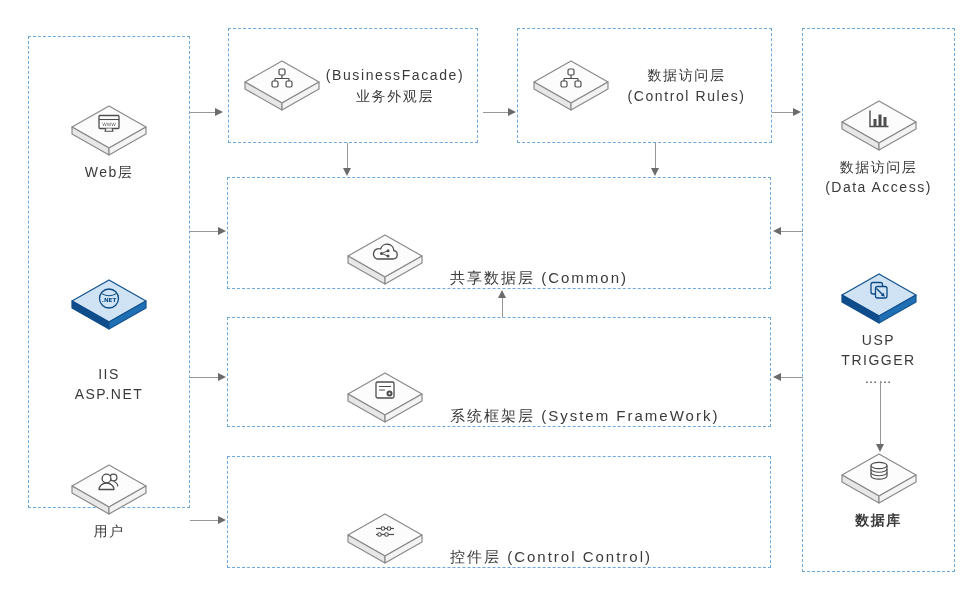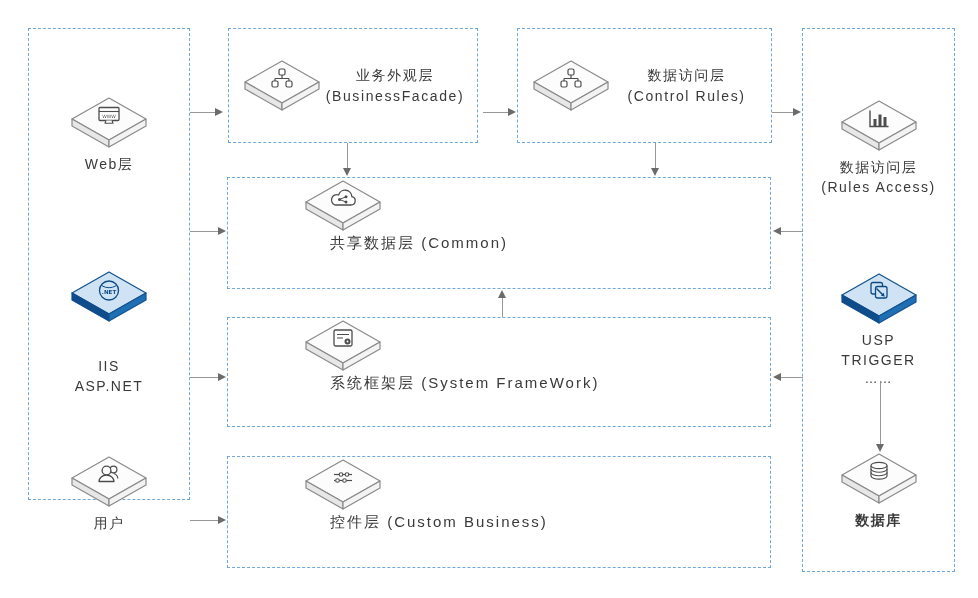--- a/index.html
+++ b/index.html
@@ -8,21 +8,21 @@
     font-family:"Liberation Sans","DejaVu Sans",sans-serif;color:#3a3a3a;
   }
   .dashed-box{position:absolute;border:1px dashed #6fa8dc;box-sizing:border-box;}
   .node{position:absolute;display:flex;flex-direction:column;align-items:center;}
   .node .caption{font-size:14px;letter-spacing:1.5px;line-height:20px;text-align:center;margin-top:3px;white-space:nowrap;}
   .node .caption .ln{display:block;}
   .dots{font-size:13px;letter-spacing:1px;line-height:14px;margin-top:2px;}
   .pair-box{display:flex;align-items:center;padding-left:14px;}
   .pair-box .caption{flex:1;text-align:center;font-size:14px;letter-spacing:1.6px;line-height:21px;padding-right:8px;}
   .pair-box .caption .ln{display:block;white-space:nowrap;}
-  .row-box{display:flex;align-items:flex-start;padding-left:76px;flex-direction:column;}
+  .row-box{display:flex;align-items:flex-end;padding-left:118px;}
   .row-box .row-label{margin-left:26px;font-size:15px;letter-spacing:2px;white-space:nowrap;}
   .tile{display:block;}
   
   .arrow{position:absolute;}
   .arrow i{position:absolute;display:block;}
   .arrow .shaft{background:#979797;}
   .arrow.right{height:12px;}
   .arrow.right .shaft{left:0;right:7px;top:5.5px;height:1px;}
   .arrow.right .head{right:0;top:1.5px;width:0;height:0;border-top:4.5px solid transparent;border-bottom:4.5px solid transparent;border-left:8px solid #6b6b6b;}
   .arrow.left{height:12px;}
@@ -33,21 +33,21 @@
   .arrow.down .head{bottom:0;left:1.5px;width:0;height:0;border-left:4.5px solid transparent;border-right:4.5px solid transparent;border-top:8px solid #6b6b6b;}
   .arrow.up{width:12px;}
   .arrow.up .shaft{top:7px;bottom:0;left:5.5px;width:1px;}
   .arrow.up .head{top:0;left:1.5px;width:0;height:0;border-left:4.5px solid transparent;border-right:4.5px solid transparent;border-bottom:8px solid #6b6b6b;}
 </style>
 </head>
 <body>
 
 <div id="canvas">
 
-  <div class="dashed-box" style="left:28px;top:28px;width:162px;height:472px;">
+  <div class="dashed-box" style="left:28px;top:36px;width:162px;height:472px;">
     <div class="node" style="left:0;right:0;top:66px;">
       <svg class="tile" width="78" height="56" viewBox="0 0 78 56">
         <polygon points="39,3 76,24 39,45 2,24" fill="#fcfcfc" stroke="#8a8a8a" stroke-width="1.2" stroke-linejoin="round"></polygon>
         <path d="M2,24 V31 L39,52 V45 Z" fill="#e7e7e7" stroke="#8a8a8a" stroke-width="1.2" stroke-linejoin="round"></path>
         <path d="M39,45 V52 L76,31 V24 Z" fill="#f3f3f3" stroke="#8a8a8a" stroke-width="1.2" stroke-linejoin="round"></path>
         <rect x="29" y="12.5" width="20" height="13" rx="1" fill="#ffffff" stroke="#4d4d4d" stroke-width="1.3"></rect>
         <line x1="29" y1="16.5" x2="49" y2="16.5" stroke="#4d4d4d" stroke-width="1.1"></line>
         <text x="39" y="22.8" font-size="4.6" text-anchor="middle" fill="#4d4d4d" font-family="'DejaVu Sans',sans-serif">WWW</text>
         <path d="M36,25.5 L35,28.3 H43 L42,25.5" fill="#ffffff" stroke="#4d4d4d" stroke-width="1.1" stroke-linejoin="round"></path>
       </svg>
@@ -87,22 +87,22 @@
     <svg class="tile" width="78" height="56" viewBox="0 0 78 56">
       <polygon points="39,3 76,24 39,45 2,24" fill="#fcfcfc" stroke="#8a8a8a" stroke-width="1.2" stroke-linejoin="round"></polygon>
       <path d="M2,24 V31 L39,52 V45 Z" fill="#e7e7e7" stroke="#8a8a8a" stroke-width="1.2" stroke-linejoin="round"></path>
       <path d="M39,45 V52 L76,31 V24 Z" fill="#f3f3f3" stroke="#8a8a8a" stroke-width="1.2" stroke-linejoin="round"></path>
       <rect x="36" y="11" width="6" height="6" rx="1.5" fill="#ffffff" stroke="#4d4d4d" stroke-width="1.2"></rect>
       <path d="M39,17 V20.5 M32,20.5 H46 M32,20.5 V23 M46,20.5 V23" fill="none" stroke="#4d4d4d" stroke-width="1.2"></path>
       <rect x="29" y="23" width="6" height="6" rx="1.5" fill="#ffffff" stroke="#4d4d4d" stroke-width="1.2"></rect>
       <rect x="43" y="23" width="6" height="6" rx="1.5" fill="#ffffff" stroke="#4d4d4d" stroke-width="1.2"></rect>
     </svg>
     <div class="caption">
+      <span class="ln">(BusinessFacade)</span>
       <span class="ln">业务外观层</span>
-      <span class="ln">(BusinessFacade)</span>
     </div>
   </div>
 
   <div class="dashed-box pair-box" style="left:517px;top:28px;width:255px;height:115px;">
     <svg class="tile" width="78" height="56" viewBox="0 0 78 56">
       <polygon points="39,3 76,24 39,45 2,24" fill="#fcfcfc" stroke="#8a8a8a" stroke-width="1.2" stroke-linejoin="round"></polygon>
       <path d="M2,24 V31 L39,52 V45 Z" fill="#e7e7e7" stroke="#8a8a8a" stroke-width="1.2" stroke-linejoin="round"></path>
       <path d="M39,45 V52 L76,31 V24 Z" fill="#f3f3f3" stroke="#8a8a8a" stroke-width="1.2" stroke-linejoin="round"></path>
       <rect x="36" y="11" width="6" height="6" rx="1.5" fill="#ffffff" stroke="#4d4d4d" stroke-width="1.2"></rect>
       <path d="M39,17 V20.5 M32,20.5 H46 M32,20.5 V23 M46,20.5 V23" fill="none" stroke="#4d4d4d" stroke-width="1.2"></path>
@@ -147,37 +147,37 @@
       <polygon points="39,3 76,24 39,45 2,24" fill="#fcfcfc" stroke="#8a8a8a" stroke-width="1.2" stroke-linejoin="round"></polygon>
       <path d="M2,24 V31 L39,52 V45 Z" fill="#e7e7e7" stroke="#8a8a8a" stroke-width="1.2" stroke-linejoin="round"></path>
       <path d="M39,45 V52 L76,31 V24 Z" fill="#f3f3f3" stroke="#8a8a8a" stroke-width="1.2" stroke-linejoin="round"></path>
       <path d="M30,17.5 H48" fill="none" stroke="#4d4d4d" stroke-width="1.2"></path>
       <circle cx="37" cy="17.5" r="1.8" fill="#ffffff" stroke="#4d4d4d" stroke-width="1.1"></circle>
       <circle cx="43" cy="17.5" r="1.8" fill="#ffffff" stroke="#4d4d4d" stroke-width="1.1"></circle>
       <path d="M30,23.5 H48" fill="none" stroke="#4d4d4d" stroke-width="1.2"></path>
       <circle cx="33.5" cy="23.5" r="1.8" fill="#ffffff" stroke="#4d4d4d" stroke-width="1.1"></circle>
       <circle cx="40.5" cy="23.5" r="1.8" fill="#ffffff" stroke="#4d4d4d" stroke-width="1.1"></circle>
     </svg>
-    <div class="row-label">控件层 (Custom Business)</div>
+    <div class="row-label">控件层 (Control Control)</div>
   </div>
 
   <div class="dashed-box" style="left:802px;top:28px;width:153px;height:544px;">
     <div class="node" style="left:0;right:0;top:69px;">
       <svg class="tile" width="78" height="56" viewBox="0 0 78 56">
         <polygon points="39,3 76,24 39,45 2,24" fill="#fcfcfc" stroke="#8a8a8a" stroke-width="1.2" stroke-linejoin="round"></polygon>
         <path d="M2,24 V31 L39,52 V45 Z" fill="#e7e7e7" stroke="#8a8a8a" stroke-width="1.2" stroke-linejoin="round"></path>
         <path d="M39,45 V52 L76,31 V24 Z" fill="#f3f3f3" stroke="#8a8a8a" stroke-width="1.2" stroke-linejoin="round"></path>
         <path d="M30,12.5 V28.5 H48.5" fill="none" stroke="#4d4d4d" stroke-width="1.4"></path>
         <rect x="33.5" y="21" width="3" height="7.5" fill="#4d4d4d"></rect>
         <rect x="38.5" y="16.5" width="3" height="12" fill="#4d4d4d"></rect>
         <rect x="43.5" y="19" width="3" height="9.5" fill="#4d4d4d"></rect>
       </svg>
       <div class="caption">
         <span class="ln">数据访问层</span>
-        <span class="ln">(Rules Access)</span>
+        <span class="ln">(Data Access)</span>
       </div>
     </div>
 
     <div class="node" style="left:0;right:0;top:242px;">
       <svg class="tile" width="78" height="56" viewBox="0 0 78 56">
         <polygon points="39,3 76,24 39,45 2,24" fill="#cfe3f5" stroke="#15548f" stroke-width="1.3" stroke-linejoin="round"></polygon>
         <path d="M2,24 V31 L39,52 V45 Z" fill="#0e4c8b" stroke="#0e4c8b" stroke-width="1.2" stroke-linejoin="round"></path>
         <path d="M39,45 V52 L76,31 V24 Z" fill="#1f6fb5" stroke="#15548f" stroke-width="1.2" stroke-linejoin="round"></path>
         <rect x="31" y="11.5" width="11.5" height="11.5" rx="2" fill="#cfe3f5" stroke="#0d4a85" stroke-width="1.3"></rect>
         <rect x="35.5" y="15.5" width="11.5" height="11.5" rx="2" fill="#cfe3f5" stroke="#0d4a85" stroke-width="1.3"></rect>

